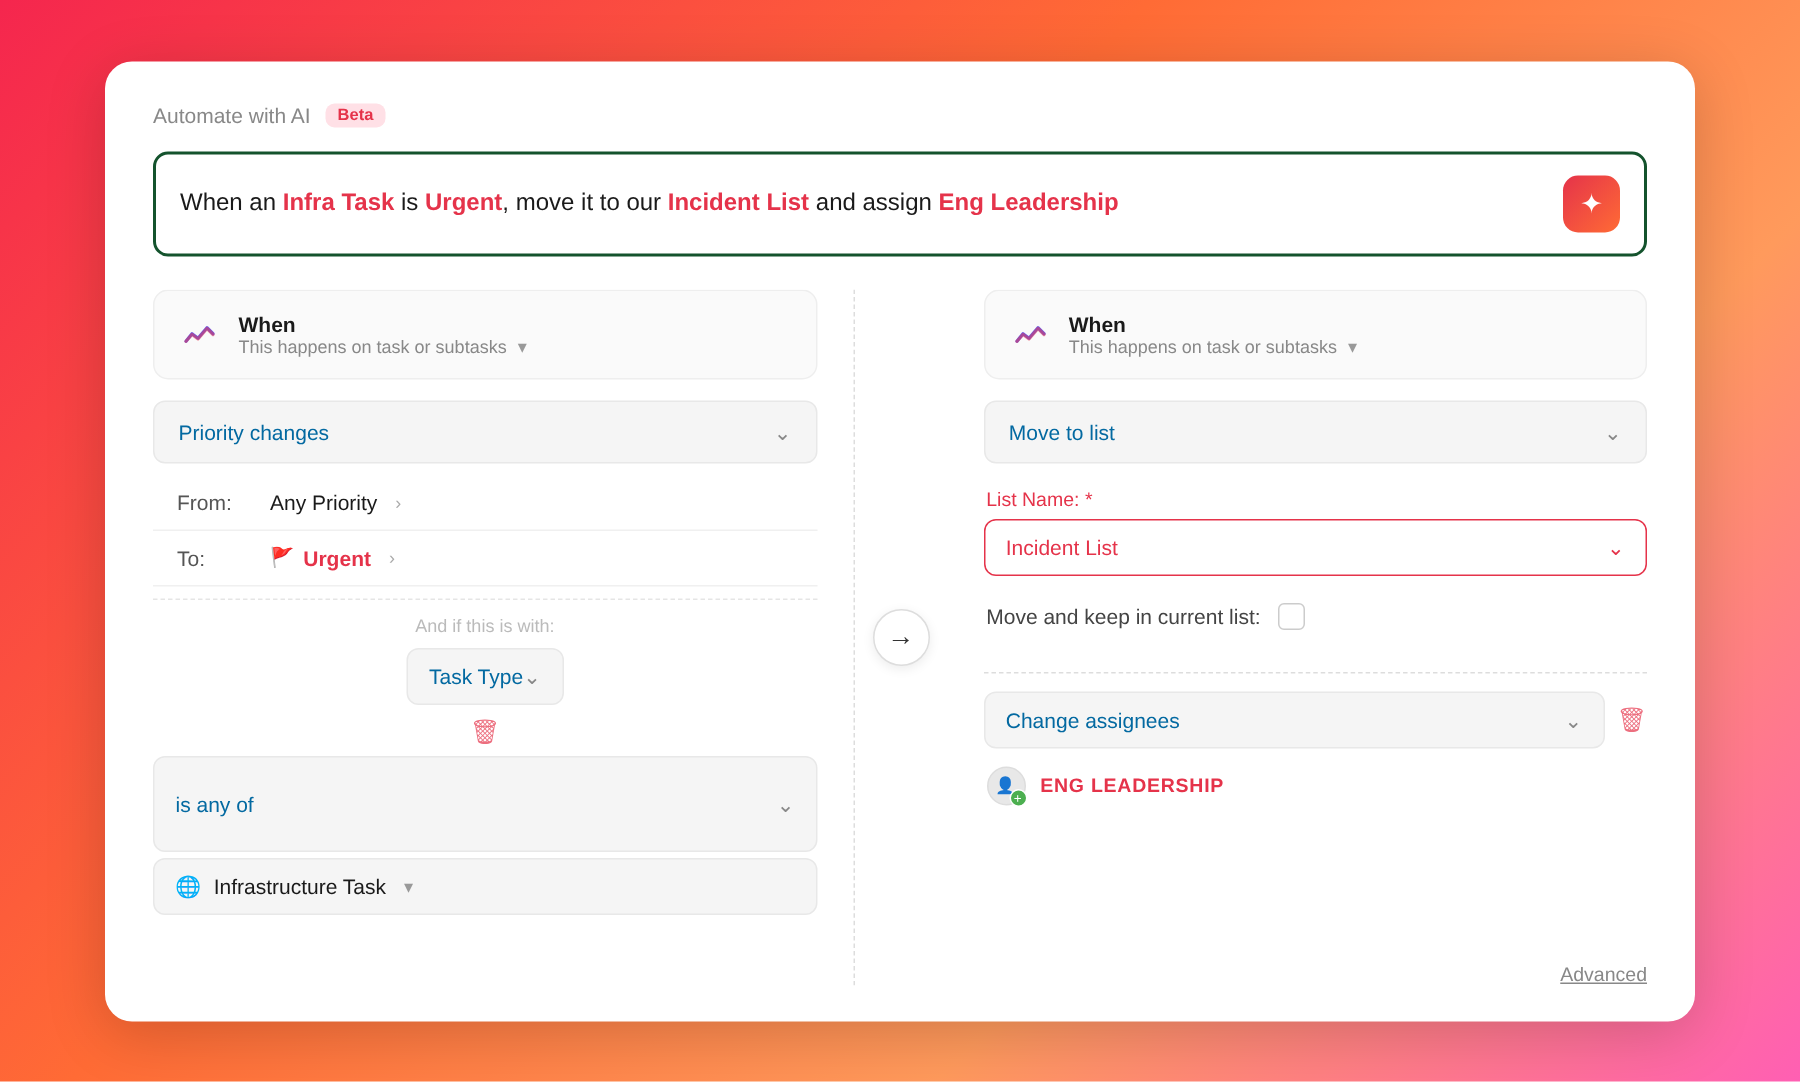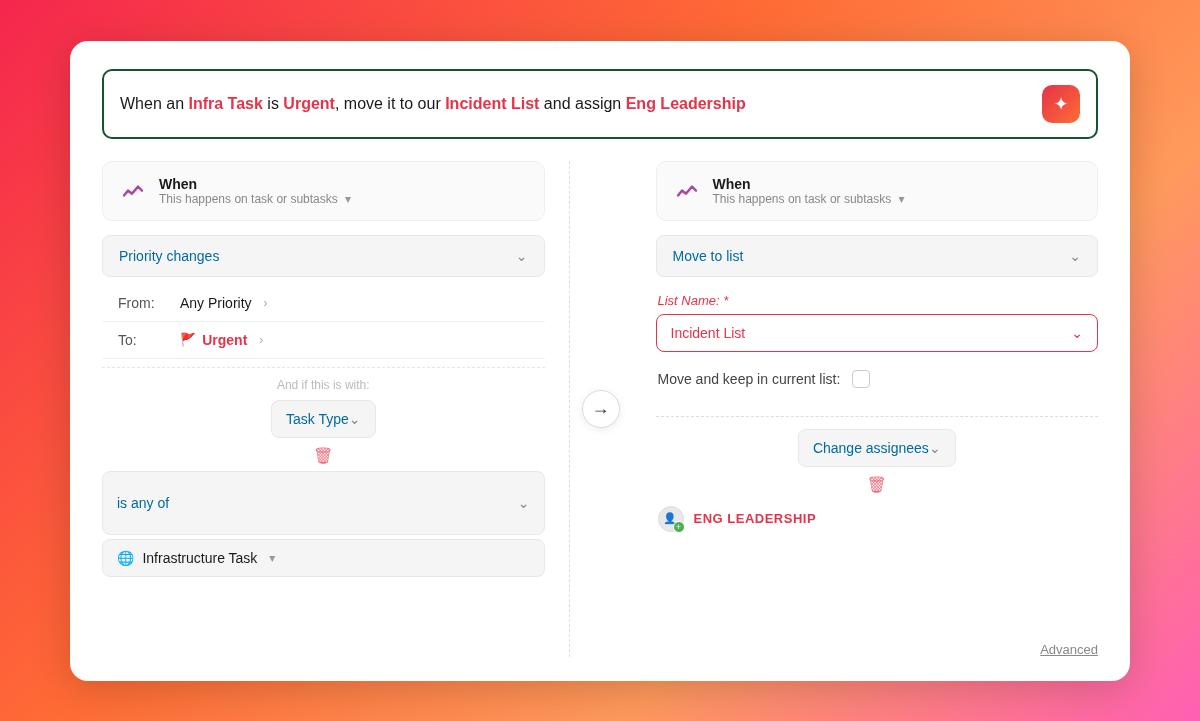--- a/index.html
+++ b/index.html
@@ -251,21 +251,20 @@
       font-size: 14px;
     }
     
     .list-name-label {
       font-size: 13px;
       color: #555;
       margin: 8px 0 6px 2px;
     }
     .list-name-label span {
       color: #e5334a;
-      font-style: italic;
     }
     .incident-list-dropdown {
       background: #fff;
       border: 1.5px solid #e5334a;
       border-radius: 8px;
       padding: 10px 14px;
       display: flex;
       align-items: center;
       justify-content: space-between;
       cursor: pointer;
@@ -298,21 +297,20 @@
     .divider-dashed {
       border: none;
       border-top: 1px dashed #ddd;
       margin: 8px 0 12px;
     }
     .change-assignees-row {
       display: flex;
       align-items: center;
       gap: 8px;
       margin-bottom: 8px;
-      flex-direction: column;
     }
     .change-assignees-dropdown {
       flex: 1;
       background: #f5f5f5;
       border: 1px solid #e8e8e8;
       border-radius: 8px;
       padding: 10px 14px;
       display: flex;
       align-items: center;
       justify-content: space-between;
@@ -378,20 +376,24 @@
     .flag-icon {
       color: #e5334a;
       font-size: 13px;
     }
   </style>
 </head>
 <body>
 
 <div class="main-card">
 
+  <div class="top-bar">
+    <span class="top-bar-label">Automate with AI</span>
+    <span class="beta-badge">Beta</span>
+  </div>
 
   <div class="ai-input-row">
     <div class="ai-input-text">
       <span>When an </span><span class="highlight-task">Infra Task</span><span> is </span><span class="highlight-urgent">Urgent</span><span>, move it to our </span><span class="highlight-list">Incident List</span><span> and assign </span><span class="highlight-assign">Eng Leadership</span>
     </div>
     <button class="ai-sparkle-btn">
       <span>✦</span>
     </button>
   </div>
 

